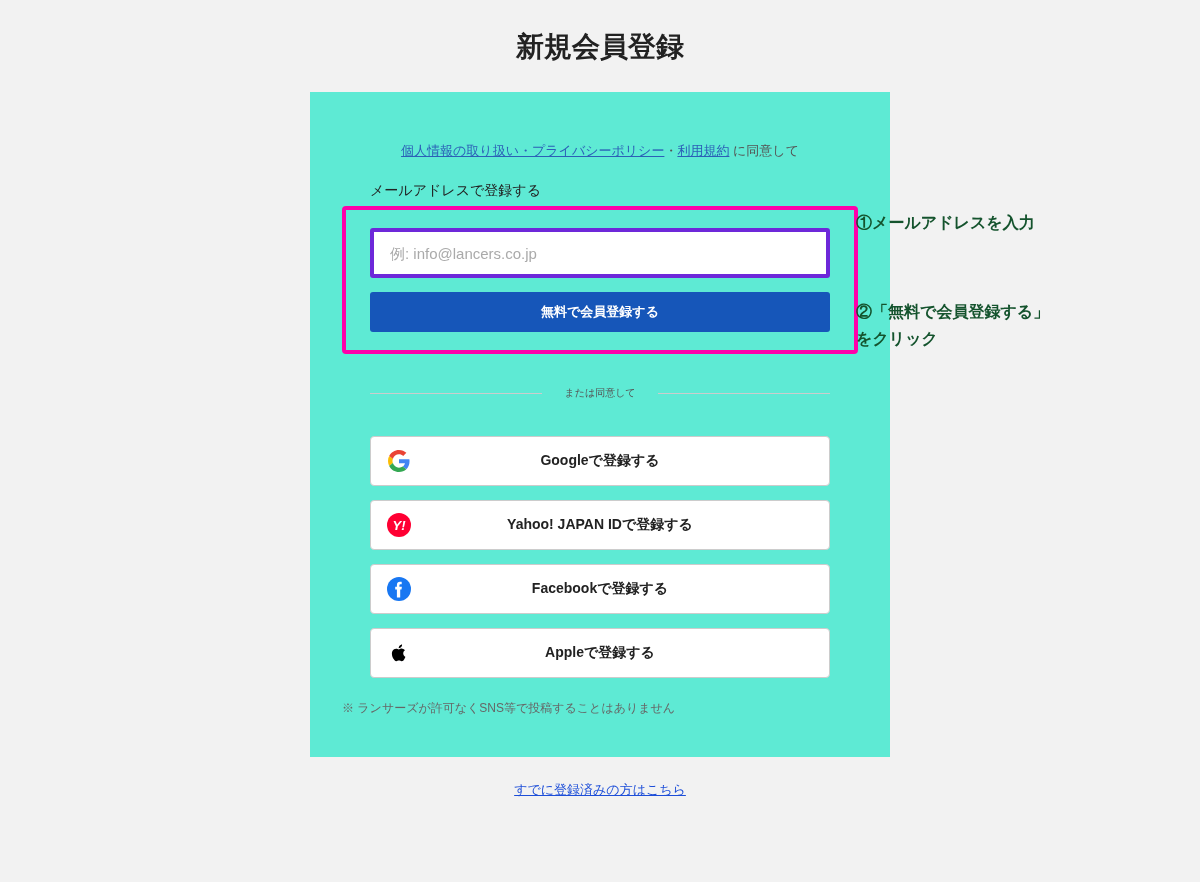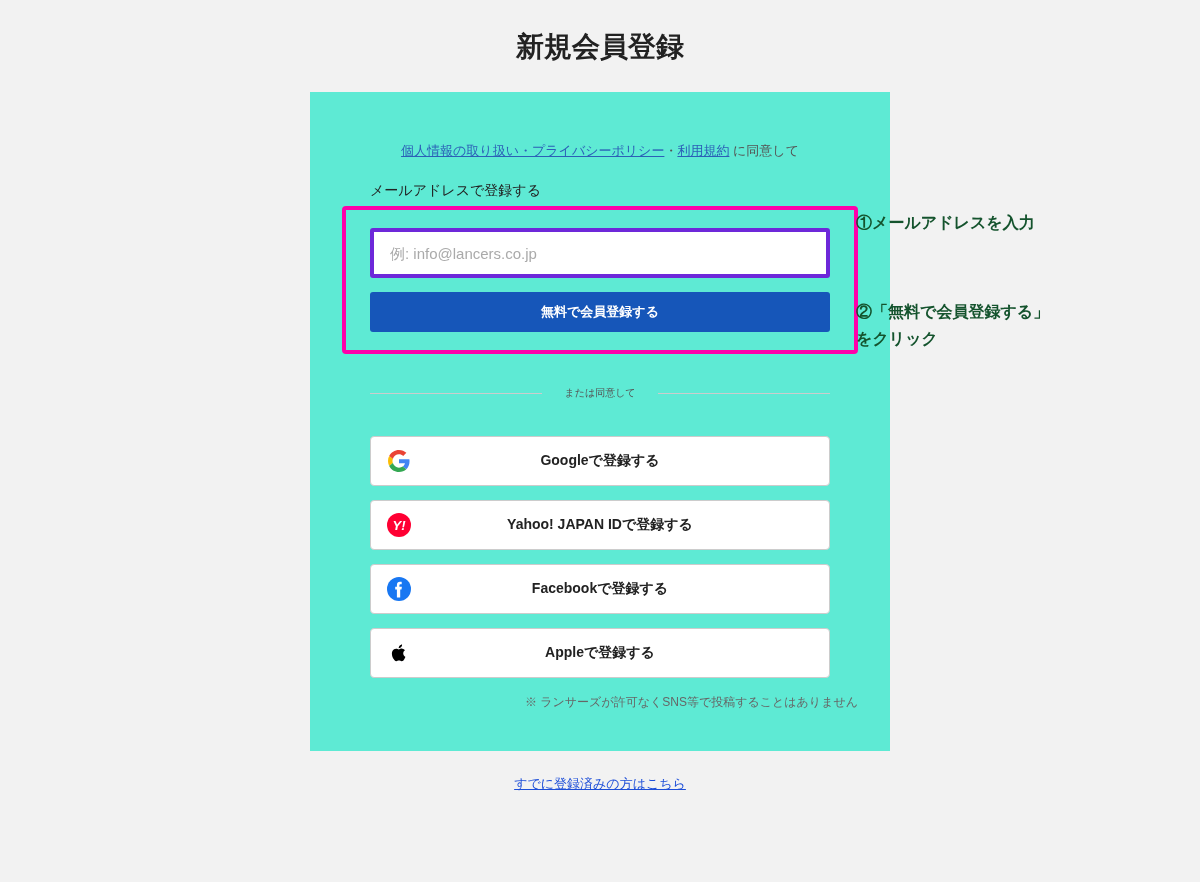--- a/index.html
+++ b/index.html
@@ -109,24 +109,24 @@
     }
     .social-label {
       flex: 1;
       text-align: center;
       font-size: 14px;
       font-weight: 700;
       color: #222;
       padding-right: 56px;
     }
     .disclaimer {
-      text-align: right;
+      text-align: left;
       font-size: 12px;
       color: #666;
-      margin-top: 16px;
+      margin-top: 22px;
     }
     .footer-link {
       text-align: center;
       font-size: 13px;
       margin-top: 24px;
     }
     .footer-link a {
       color: #1d4ed8;
       text-decoration: underline;
       cursor: pointer;

